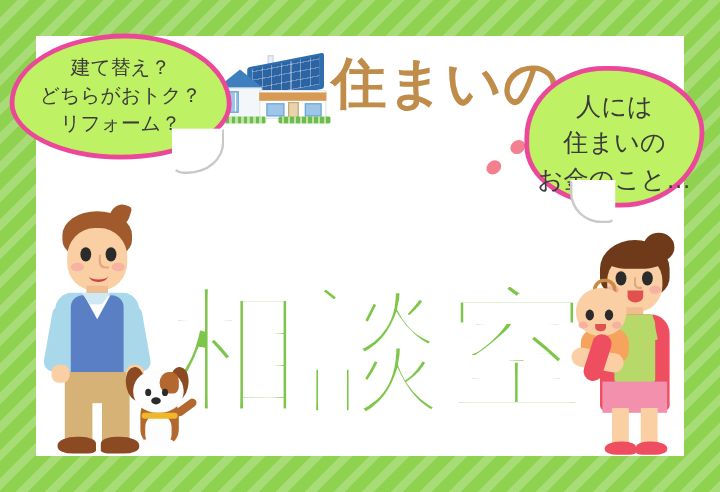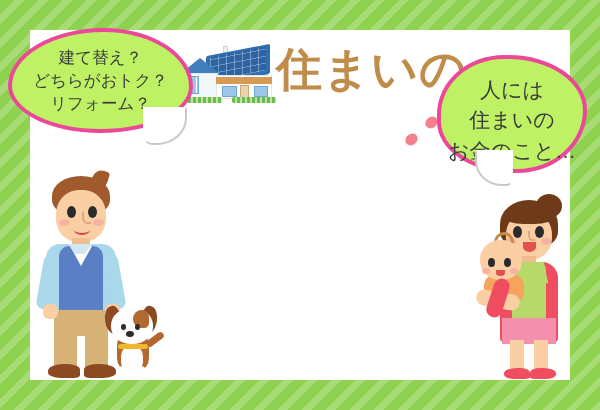--- a/index.html
+++ b/index.html
@@ -226,20 +226,21 @@
     <div class="h-door"></div>
     <div class="h-hedge"></div>
     <div class="h-hedge2"></div>
   </div>
 
   <div id="title-sumai">住まいの</div>
 
   <div class="dot" id="dot-a"></div>
   <div class="dot" id="dot-b"></div>
 
+  <div id="title-soudan">相談室</div>
 
   <div class="bubble" id="bubble-left">
     <span class="ln">建て替え？</span>
     <span class="ln">どちらがおトク？</span>
     <span class="ln">リフォーム？</span>
     <div class="tail"></div>
   </div>
 
   <div class="bubble" id="bubble-right">
     <span class="ln">人には</span>

